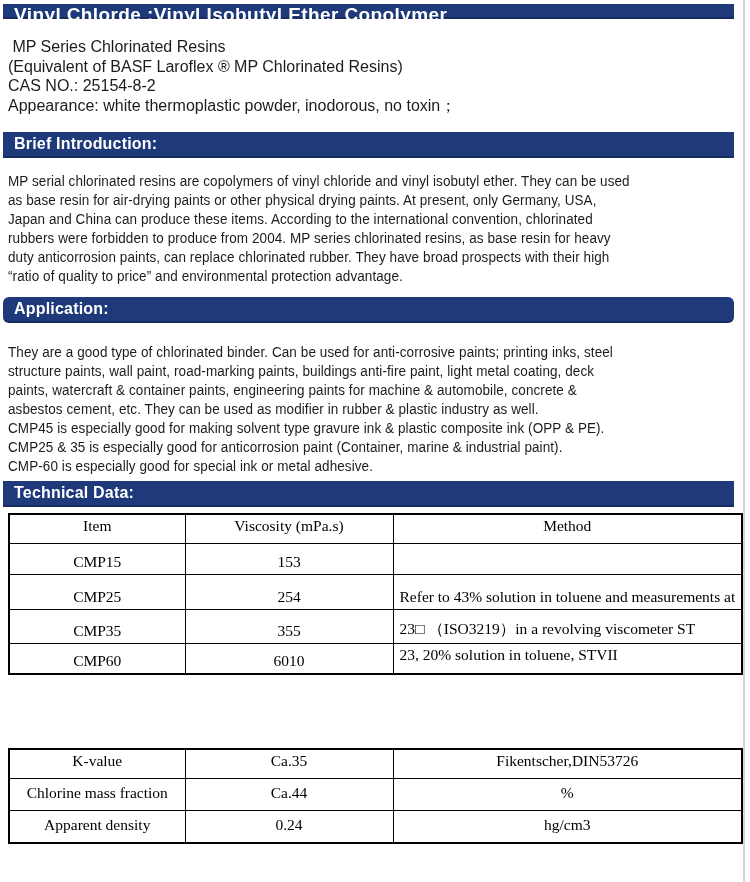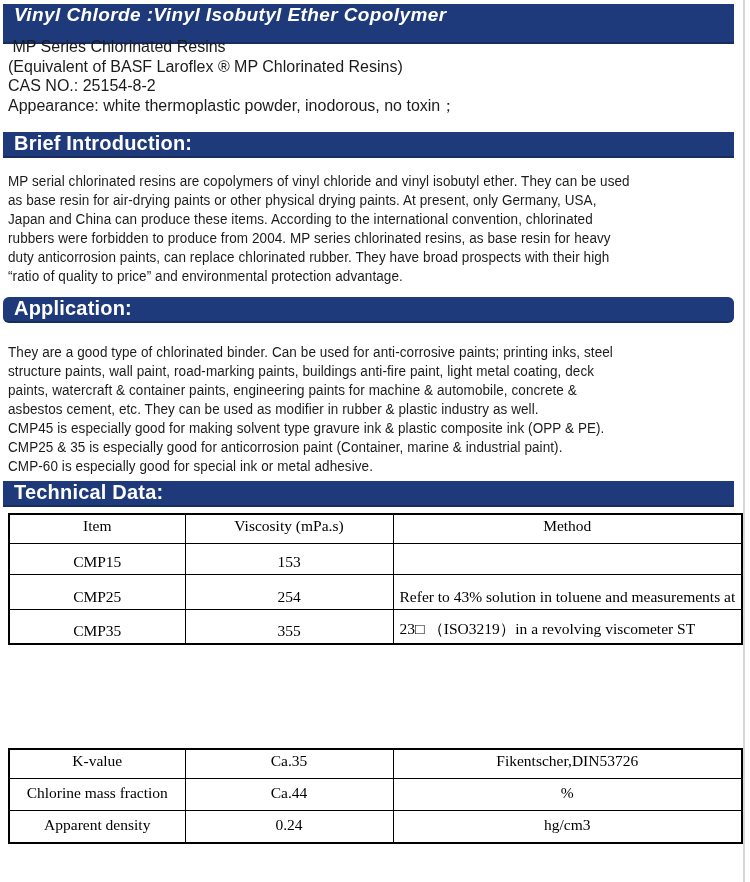--- a/index.html
+++ b/index.html
@@ -19,25 +19,25 @@
   }
 
   
   .bar {
     position: absolute; left: 3px; width: 731px;
     background: #1e3a7a; color: #ffffff; font-weight: bold;
     box-sizing: border-box; padding-left: 11px;
     border-bottom: 2px solid #172c5f;
   }
   .title-bar {
-    top: 4px; height: 40px;
-    font-size: 19px; line-height: 22px; letter-spacing: 0.4px; font-style: italic;
+    top: 4px; height: 15px;
+    font-size: 19px; line-height: 22px; letter-spacing: 0.4px;
   }
   .section-bar {
-    height: 26px; font-size: 20px; line-height: 23px; letter-spacing: 0.2px;
+    height: 26px; font-size: 16px; line-height: 23px; letter-spacing: 0.2px;
   }
   .bar-brief { top: 132px; }
   .bar-application { top: 297px; border-radius: 6px; }
   .bar-technical { top: 481px; }
   .bar-general { top: 712px; }
 
   
   .info-block {
     position: absolute; left: 8px; top: 37px;
     font-size: 16px; line-height: 19.5px;
@@ -132,20 +132,25 @@
     <tr style="height:35px">
       <td>CMP25</td>
       <td>254</td>
       <td class="method-cell">Refer to 43% solution in toluene and measurements at</td>
     </tr>
     <tr style="height:30px">
       <td>CMP35</td>
       <td>355</td>
       <td class="method-cell va-top">23□ （ISO3219）in a revolving viscometer ST</td>
     </tr>
+    <tr style="height:31px">
+      <td>CMP60</td>
+      <td>6010</td>
+      <td class="method-cell va-mid">23, 20% solution in toluene, STVII</td>
+    </tr>
   </tbody>
     </table>
 
 
   <table class="data-table table-general">
     <colgroup>
         <col style="width:176px">
         <col style="width:208px">
         <col style="width:349px">
       </colgroup>

